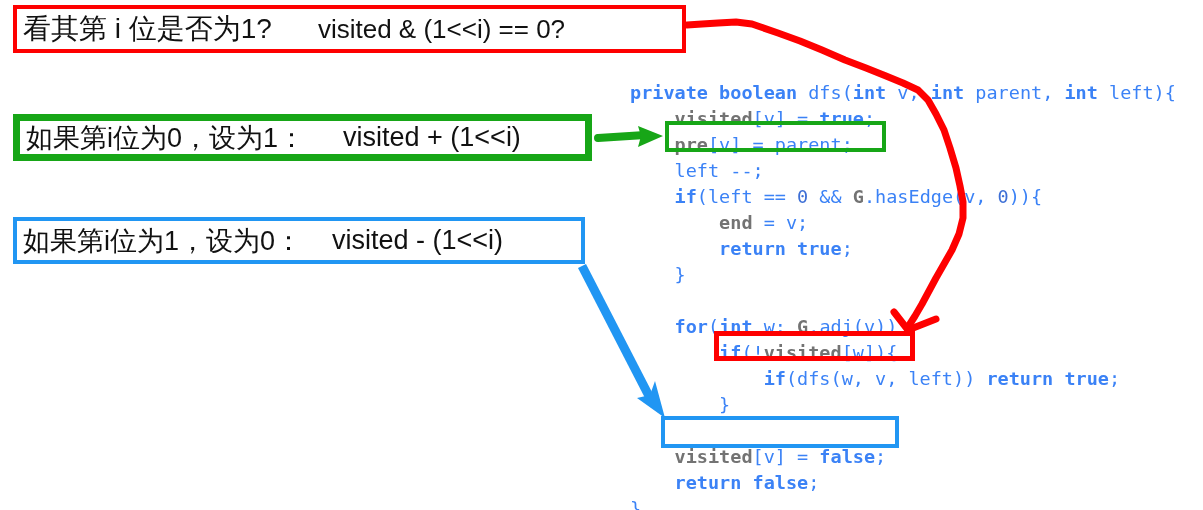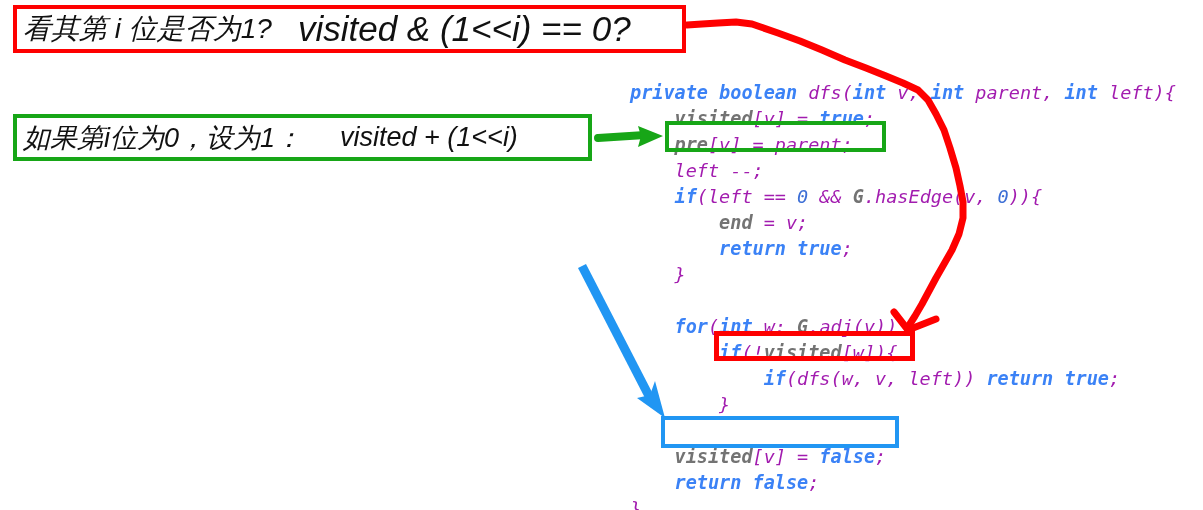--- a/index.html
+++ b/index.html
@@ -7,21 +7,20 @@
     padding: 0;
     background: #ffffff;
   }
   #stage {
     position: relative;
     width: 1203px;
     height: 510px;
     background: #ffffff;
     overflow: hidden;
     font-family: "Liberation Sans", sans-serif;
-    font-style: italic;
   }
 
   
   .note-box {
     position: absolute;
     box-sizing: border-box;
     background: #ffffff;
     display: flex;
     align-items: center;
     white-space: nowrap;
@@ -31,25 +30,25 @@
     letter-spacing: 0px;
   }
   .note-box .note-cn  { padding-left: 6px; }
   .note-box .note-code{ }
 
   #note-bit-test {
     left: 13px;  top: 5px;   width: 673px; height: 48px;
     border: 4px solid #fe0000;
   }
   #note-bit-test .note-cn   { font-size: 28px; }
-  #note-bit-test .note-code { margin-left: 26px; font-size: 35px; }
+  #note-bit-test .note-code { margin-left: 46px; font-size: 26px; }
 
   #note-set-one {
     left: 13px;  top: 114px; width: 579px; height: 47px;
-    border: 4px solid #0f172a;
+    border: 7px solid #0f172a;
   }
   #note-set-one .note-cn   { font-size: 27px; }
   #note-set-one .note-code { margin-left: 38px; font-size: 27px; }
 
   #note-set-zero {
     left: 13px;  top: 217px; width: 572px; height: 47px;
     border: 4px solid #2196f3;
   }
   #note-set-zero .note-cn   { font-size: 27px; }
   #note-set-zero .note-code { margin-left: 30px; font-size: 27px; }
@@ -62,21 +61,21 @@
     font-family: "DejaVu Sans Mono", "Liberation Mono", monospace;
     font-size: 18.5px;
     line-height: 26px;
     color: #2b2b2b;
     white-space: pre;
   }
   .code-line { height: 26px; white-space: pre; }
   .kw   { color: #3b82f6; font-weight: bold; }   
   .id   { color: #737373; font-weight: bold; }   
   .num  { color: #3d6fd6; }                      
-  .pl   { color: #a21caf; }                      
+  .pl   { color: #3b82f6; }                      
 
   
   .code-hl {
     position: absolute;
     box-sizing: border-box;
     background: transparent;
     pointer-events: none;
   }
   #hl-visited-true  { left: 665px; top: 121px; width: 221px; height: 31px; border: 4px solid #17a617; }
   #hl-if-visited    { left: 714px; top: 331px; width: 201px; height: 30px; border: 5px solid #fe0000; }
@@ -100,20 +99,24 @@
   <div class="note-box" id="note-bit-test" style="border-color: rgb(254, 0, 0);">
     <span class="note-cn">看其第 i 位是否为1?</span>
     <span class="note-code">visited &amp; (1&lt;&lt;i) == 0?</span>
   </div>
 
   <div class="note-box" id="note-set-one" style="border-color: rgb(23, 166, 23);">
     <span class="note-cn">如果第i位为0，设为1：</span>
     <span class="note-code">visited + (1&lt;&lt;i)</span>
   </div>
 
+  <div class="note-box" id="note-set-zero" style="border-color: rgb(33, 150, 243);">
+    <span class="note-cn">如果第i位为1，设为0：</span>
+    <span class="note-code">visited - (1&lt;&lt;i)</span>
+  </div>
 
   <div id="code-block"><div class="code-line"><span class="kw">private</span><span class="pl"> </span><span class="kw">boolean</span><span class="pl"> dfs(</span><span class="kw">int</span><span class="pl"> v, </span><span class="kw">int</span><span class="pl"> parent, </span><span class="kw">int</span><span class="pl"> left){</span></div><div class="code-line"><span class="pl">    </span><span class="id">visited</span><span class="pl">[v] = </span><span class="kw">true</span><span class="pl">;</span></div><div class="code-line"><span class="pl">    </span><span class="id">pre</span><span class="pl">[v] = parent;</span></div><div class="code-line"><span class="pl">    left --;</span></div><div class="code-line"><span class="pl">    </span><span class="kw">if</span><span class="pl">(left == </span><span class="num">0</span><span class="pl"> &amp;&amp; </span><span class="id">G</span><span class="pl">.hasEdge(v, </span><span class="num">0</span><span class="pl">)){</span></div><div class="code-line"><span class="pl">        </span><span class="id">end</span><span class="pl"> = v;</span></div><div class="code-line"><span class="pl">        </span><span class="kw">return</span><span class="pl"> </span><span class="kw">true</span><span class="pl">;</span></div><div class="code-line"><span class="pl">    }</span></div><div class="code-line">&nbsp;</div><div class="code-line"><span class="pl">    </span><span class="kw">for</span><span class="pl">(</span><span class="kw">int</span><span class="pl"> w: </span><span class="id">G</span><span class="pl">.adj(v))</span></div><div class="code-line"><span class="pl">        </span><span class="kw">if</span><span class="pl">(!</span><span class="id">visited</span><span class="pl">[w]){</span></div><div class="code-line"><span class="pl">            </span><span class="kw">if</span><span class="pl">(dfs(w, v, left)) </span><span class="kw">return</span><span class="pl"> </span><span class="kw">true</span><span class="pl">;</span></div><div class="code-line"><span class="pl">        }</span></div><div class="code-line">&nbsp;</div><div class="code-line"><span class="pl">    </span><span class="id">visited</span><span class="pl">[v] = </span><span class="kw">false</span><span class="pl">;</span></div><div class="code-line"><span class="pl">    </span><span class="kw">return</span><span class="pl"> </span><span class="kw">false</span><span class="pl">;</span></div><div class="code-line"><span class="pl">}</span></div></div>
 
   <div class="code-hl" id="hl-visited-true" style="border-color: rgb(23, 166, 23);"></div>
   <div class="code-hl" id="hl-if-visited" style="border-color: rgb(254, 0, 0);"></div>
   <div class="code-hl" id="hl-visited-false" style="border-color: rgb(33, 150, 243);"></div>
 
   <svg class="arrow-svg" viewBox="0 0 1203 510">
 
     <g>

